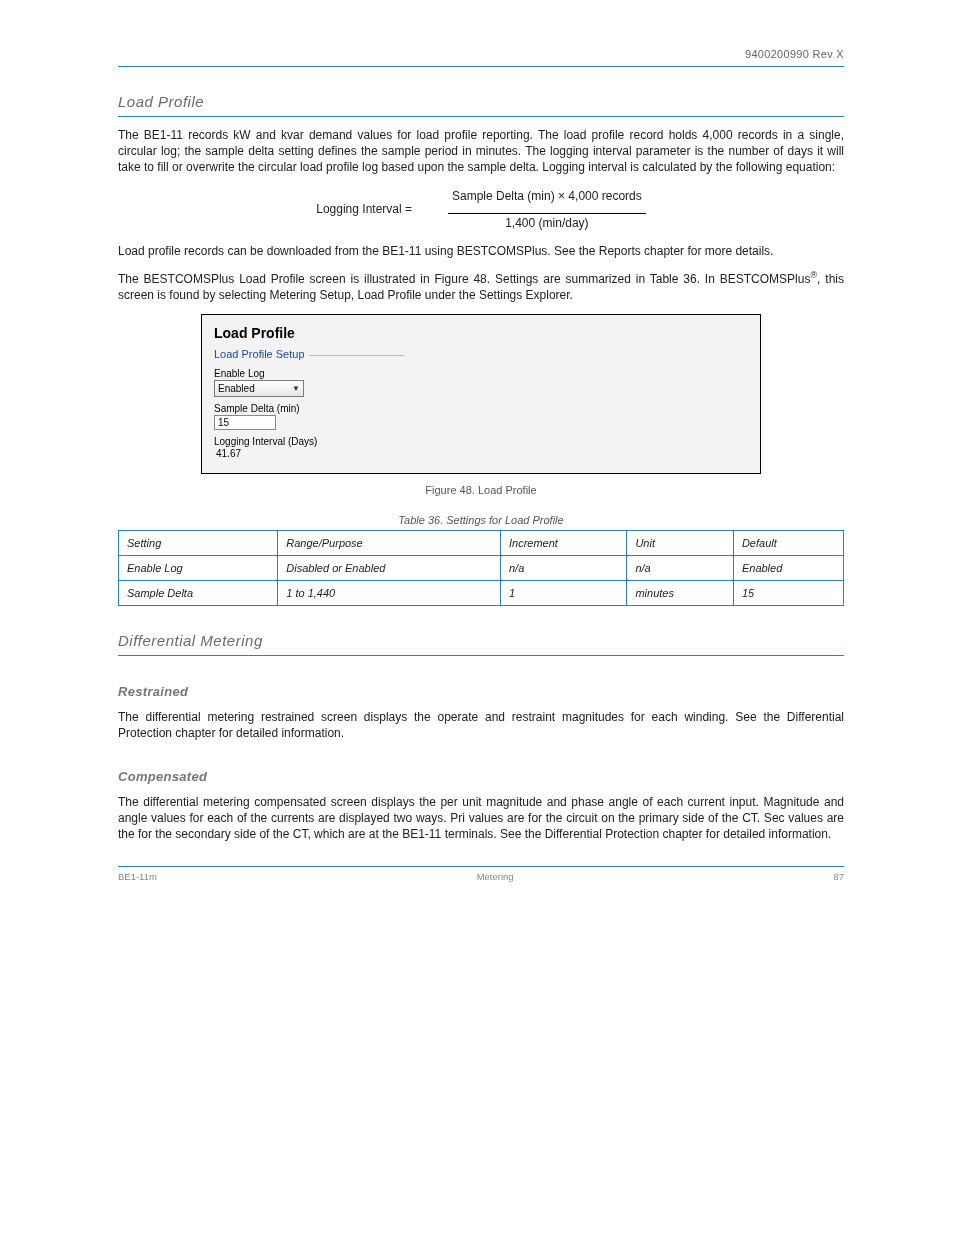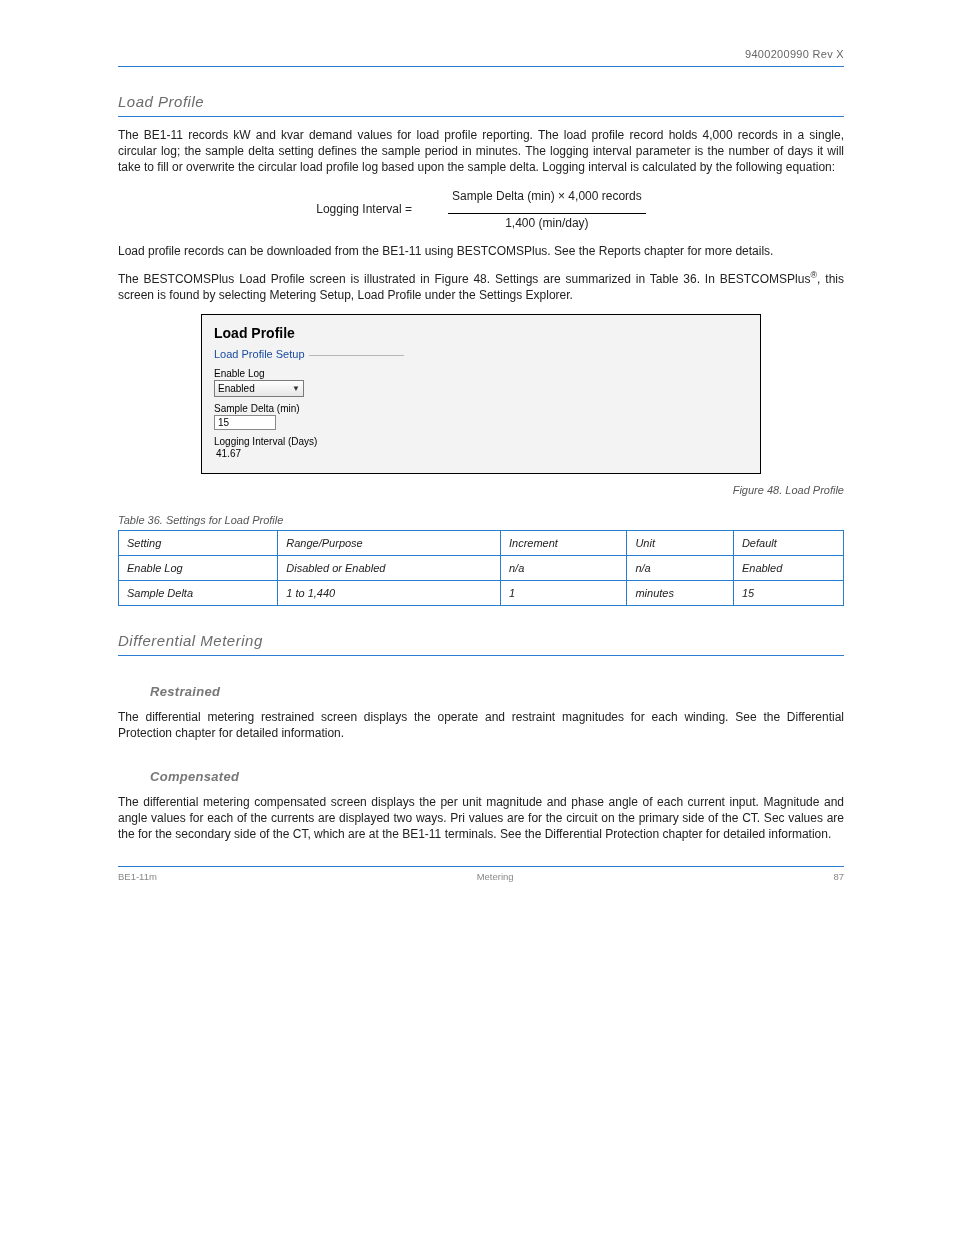--- a/index.html
+++ b/index.html
@@ -40,29 +40,29 @@
   p.body {
     font-size: 12px;
     line-height: 1.35;
     color: #222;
     margin: 10px 0;
     text-align: justify;
   }
   p.body .reg { font-size: 9px; vertical-align: super; }
   .figcap {
     font-size: 11px;
-    font-style: italic;
     color: #555;
-    text-align: right;
+    text-align: center;
     margin-top: 10px;
   }
   .tabcap {
     font-size: 11px;
     font-style: italic;
     color: #555;
+    text-align: center;
     margin-top: 18px;
     margin-bottom: 4px;
   }
   
   .panel {
     border: 1px solid #000;
     background: #f3f3f3;
     width: 560px;
     margin: 6px auto 0 auto;
     padding: 10px 12px 14px 12px;
@@ -146,21 +146,20 @@
     color: #222;
   }
   
   h3.subhead {
     font-size: 13px;
     font-style: italic;
     color: #777;
     margin-top: 28px;
     margin-bottom: 4px;
     letter-spacing: 0.3px;
-    margin-left: 32px;
   }
   
   .footer-rule {
     border: none;
     border-top: 1px solid #2a7dd0;
     margin-top: 24px;
   }
   .footer-row {
     display: flex;
     justify-content: space-between;

